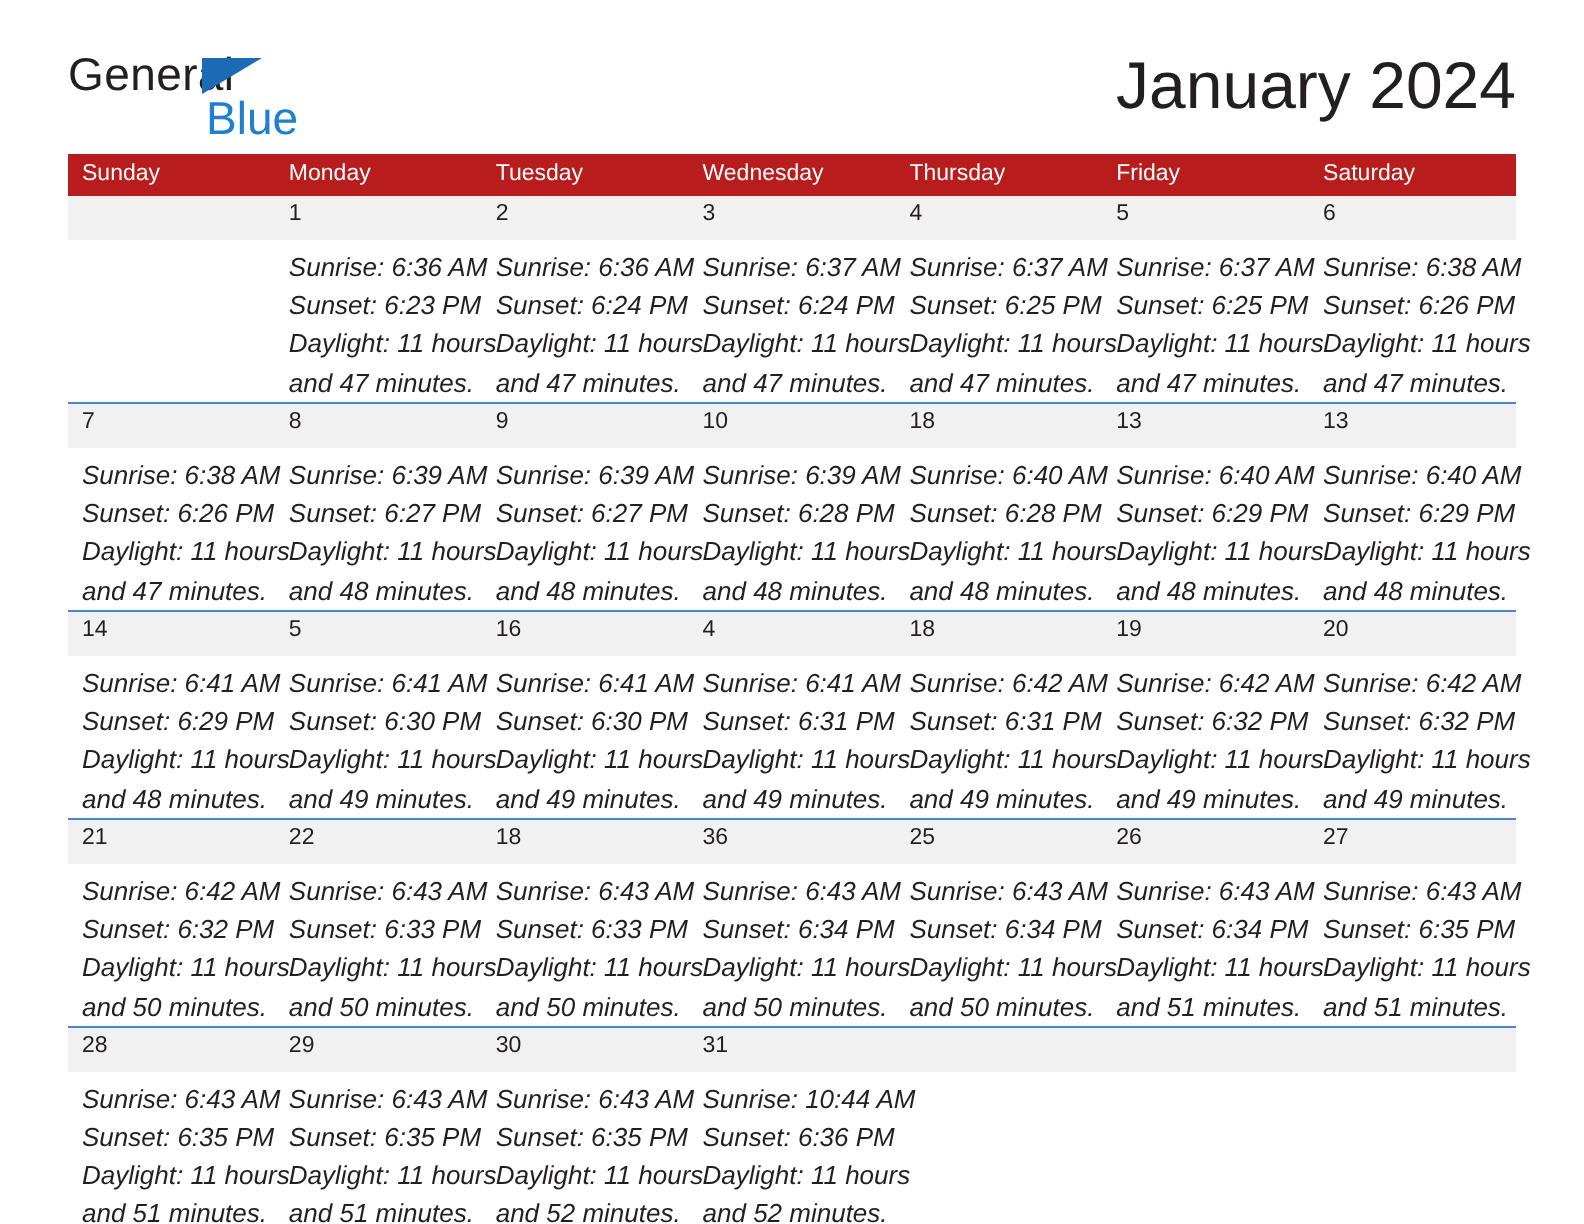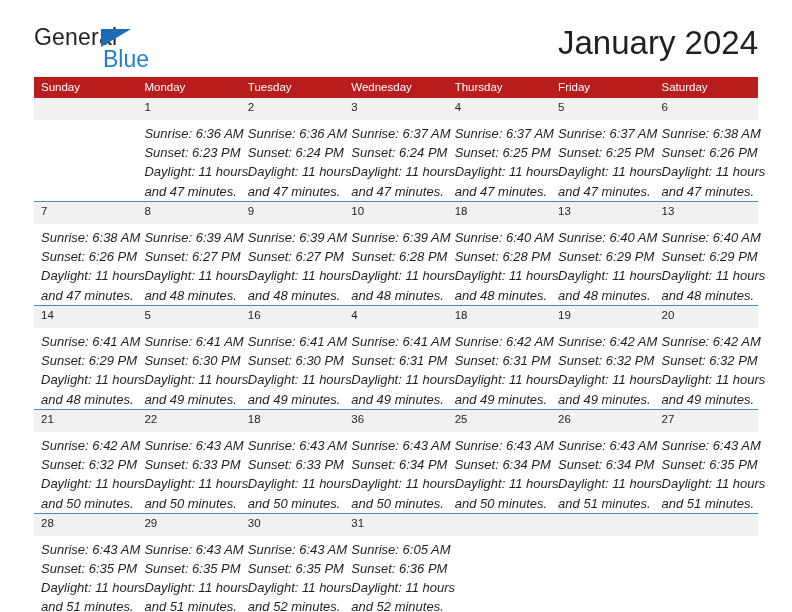--- a/index.html
+++ b/index.html
@@ -437,21 +437,21 @@
             <div class="detail">
               <div>Sunrise: 6:43 AM</div>
               <div>Sunset: 6:35 PM</div>
               <div>Daylight: 11 hours</div>
               <div>and 52 minutes.</div>
             </div>
           </td>
           <td class="">
             <div class="daynum">31</div>
             <div class="detail">
-              <div>Sunrise: 6:05 AM</div>
+              <div>Sunrise: 10:44 AM</div>
               <div>Sunset: 6:36 PM</div>
               <div>Daylight: 11 hours</div>
               <div>and 52 minutes.</div>
             </div>
           </td>
           <td class="empty">
             <div class="daynum"></div>
           </td>
           <td class="empty">
             <div class="daynum"></div>

